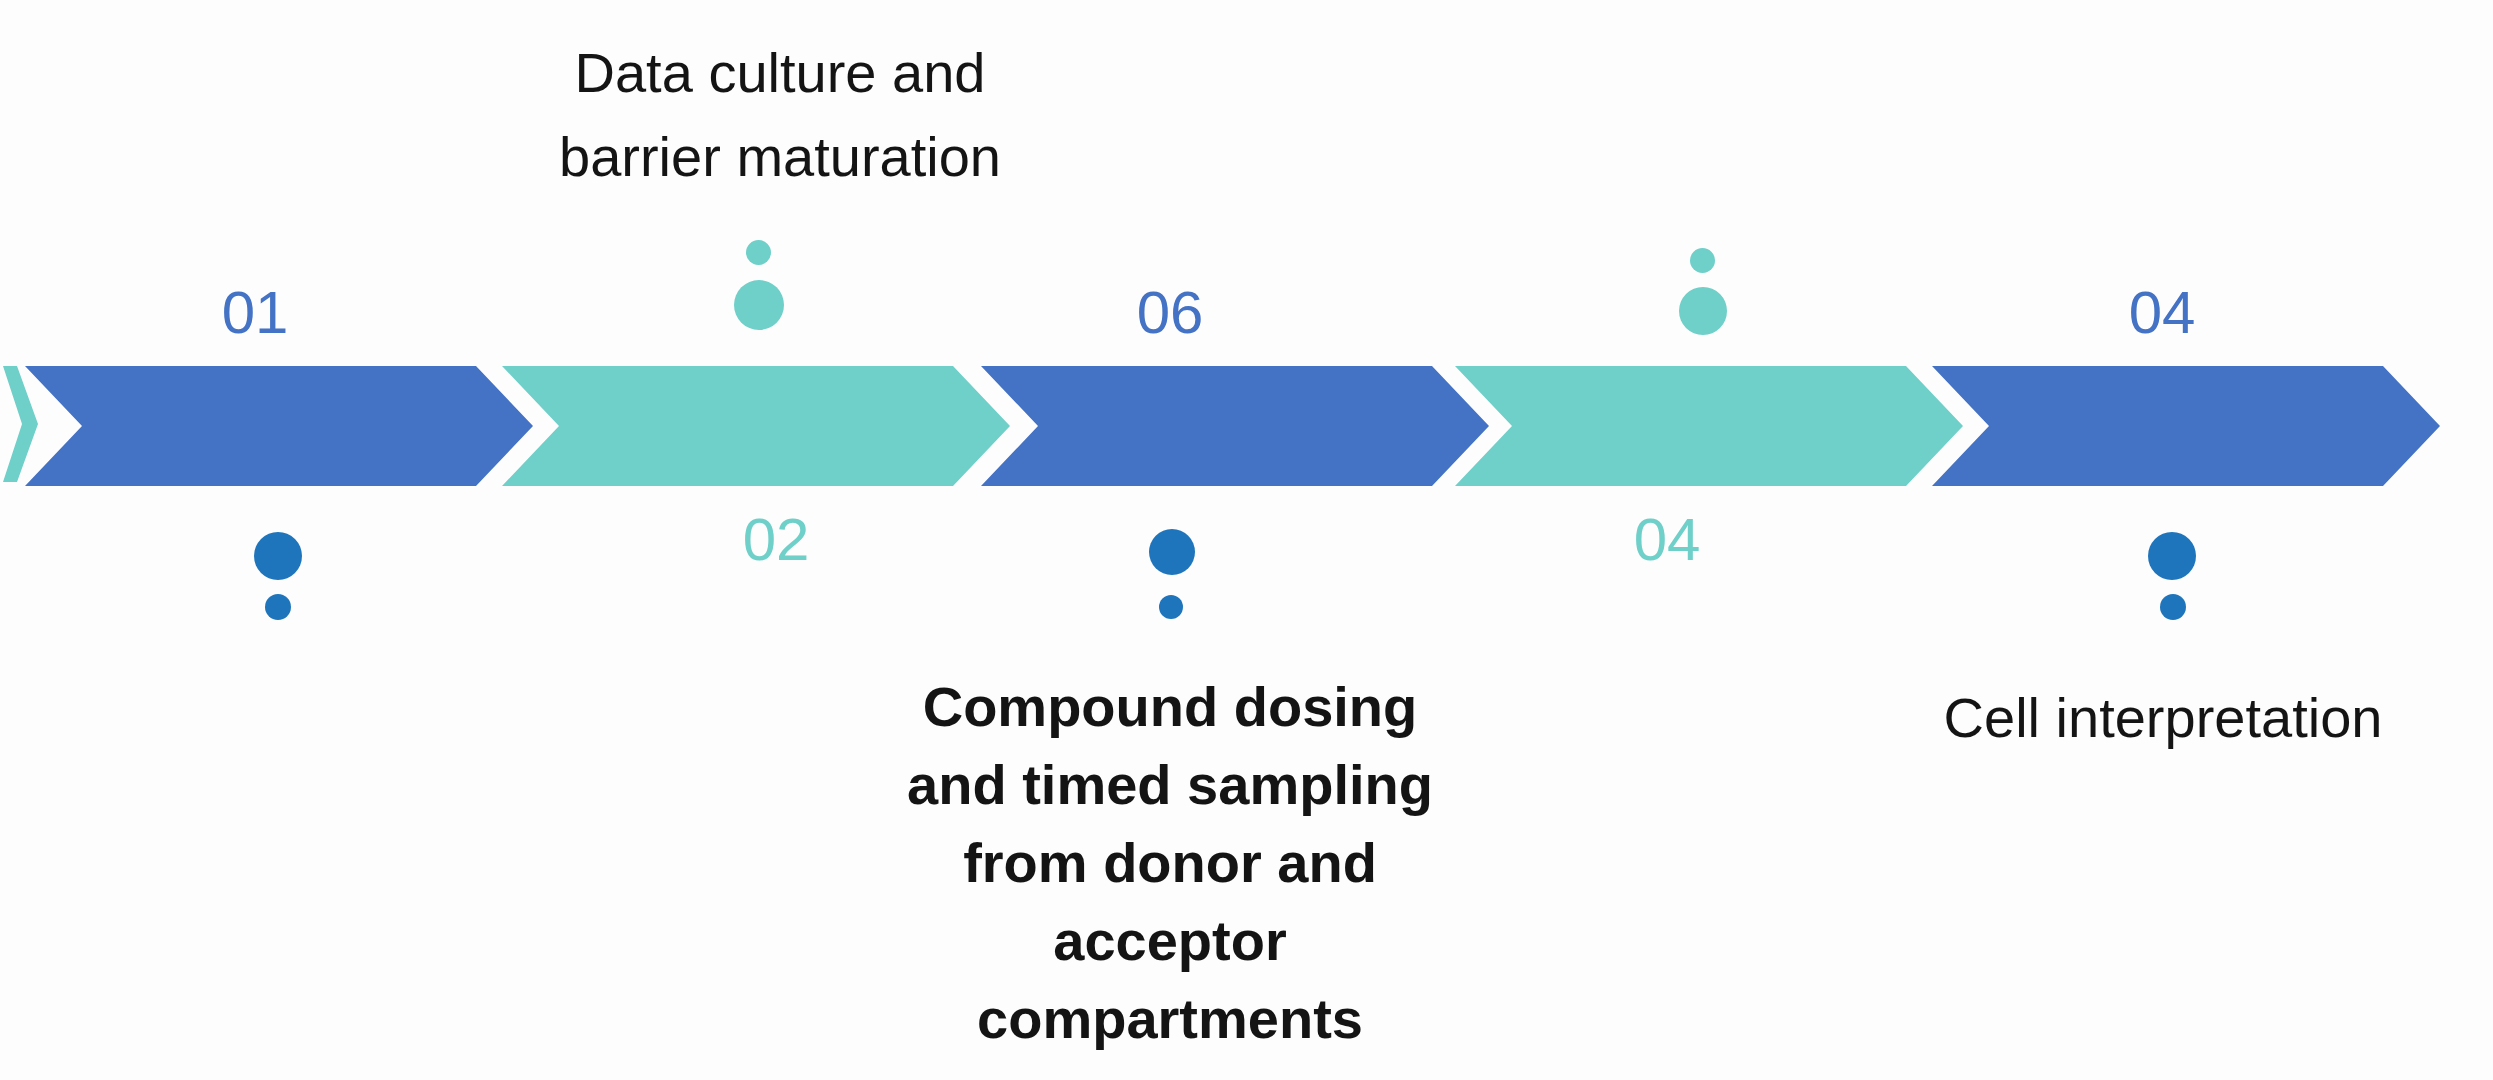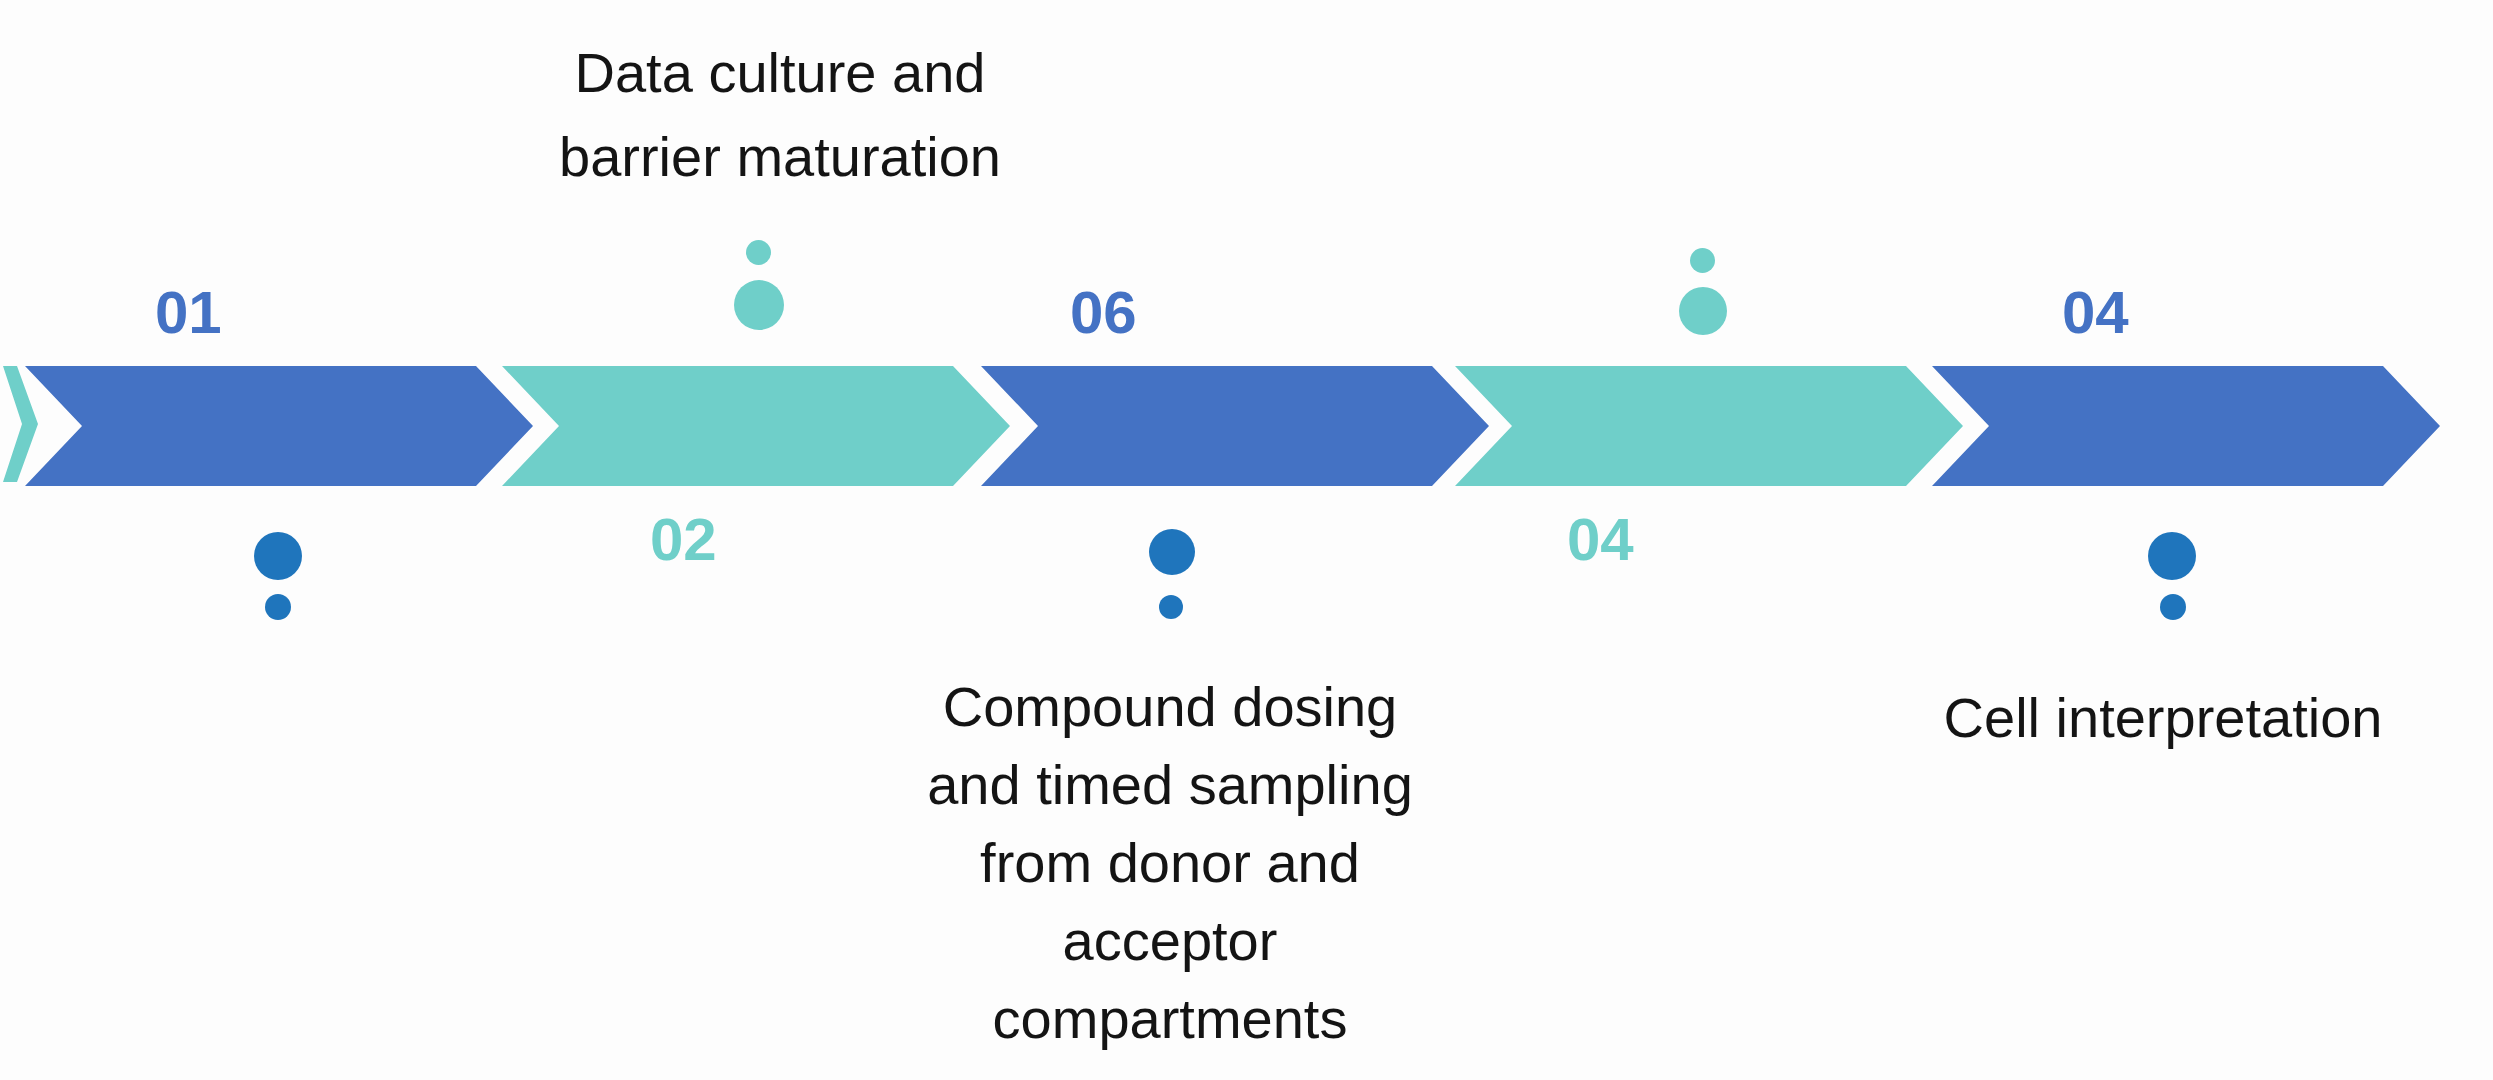--- a/index.html
+++ b/index.html
@@ -35,23 +35,23 @@
     top: 366px;
     width: 40px;
     height: 116px;
     background: var(--teal, #6FCFC9);
     clip-path: polygon(3px 0, 17px 0, 38px 58px, 17px 116px, 3px 116px, 22px 58px);
   }
   
   .num {
     position: absolute;
     width: 200px;
-    text-align: left;
+    text-align: center;
     font-size: 60px;
-    font-weight: bold;
+    font-weight: normal;
     line-height: 70px;
   }
   .num.blue-text { color: var(--blue, #4472C4); }
   .num.teal-text { color: var(--teal, #6FCFC9); }
   
   .dot {
     position: absolute;
     border-radius: 50%;
   }
   .dot.blue-dot { background: var(--dot_blue, #1F75BC); }
@@ -83,30 +83,30 @@
   <div class="num blue-text" style="left:1070px; top:278px;">06</div>
   <div class="num blue-text" style="left:2062px; top:278px;">04</div>
 
   <div class="intro-chevron"></div>
   <div class="arrow blue" style="left:25px;"></div>
   <div class="arrow teal" style="left:502px;"></div>
   <div class="arrow blue" style="left:981px;"></div>
   <div class="arrow teal" style="left:1455px;"></div>
   <div class="arrow blue" style="left:1932px;"></div>
 
-  <div class="num teal-text" style="left:650px; top:505px;">02</div>
+  <div class="num teal-text" style="left:676px; top:505px;">02</div>
   <div class="num teal-text" style="left:1567px; top:505px;">04</div>
 
   <div class="dot blue-dot" style="left:254px; top:532px; width:48px; height:48px;"></div>
   <div class="dot blue-dot" style="left:265px; top:594px; width:26px; height:26px;"></div>
   <div class="dot blue-dot" style="left:1149px; top:529px; width:46px; height:46px;"></div>
   <div class="dot blue-dot" style="left:1159px; top:595px; width:24px; height:24px;"></div>
   <div class="dot blue-dot" style="left:2148px; top:532px; width:48px; height:48px;"></div>
   <div class="dot blue-dot" style="left:2160px; top:594px; width:26px; height:26px;"></div>
 
-  <div class="desc" style="left:870px; top:668px; width:600px; line-height:78px;">Compound dosing
+  <div class="desc" style="left:870px; top:668px; width:600px; line-height:78px;font-weight:bold;">Compound dosing
 and timed sampling
 from donor and
 acceptor
 compartments</div>
   <div class="desc" style="left:1863px; top:678px; width:600px;">Cell interpretation</div>
 
 </div>
 
 </body></html>

